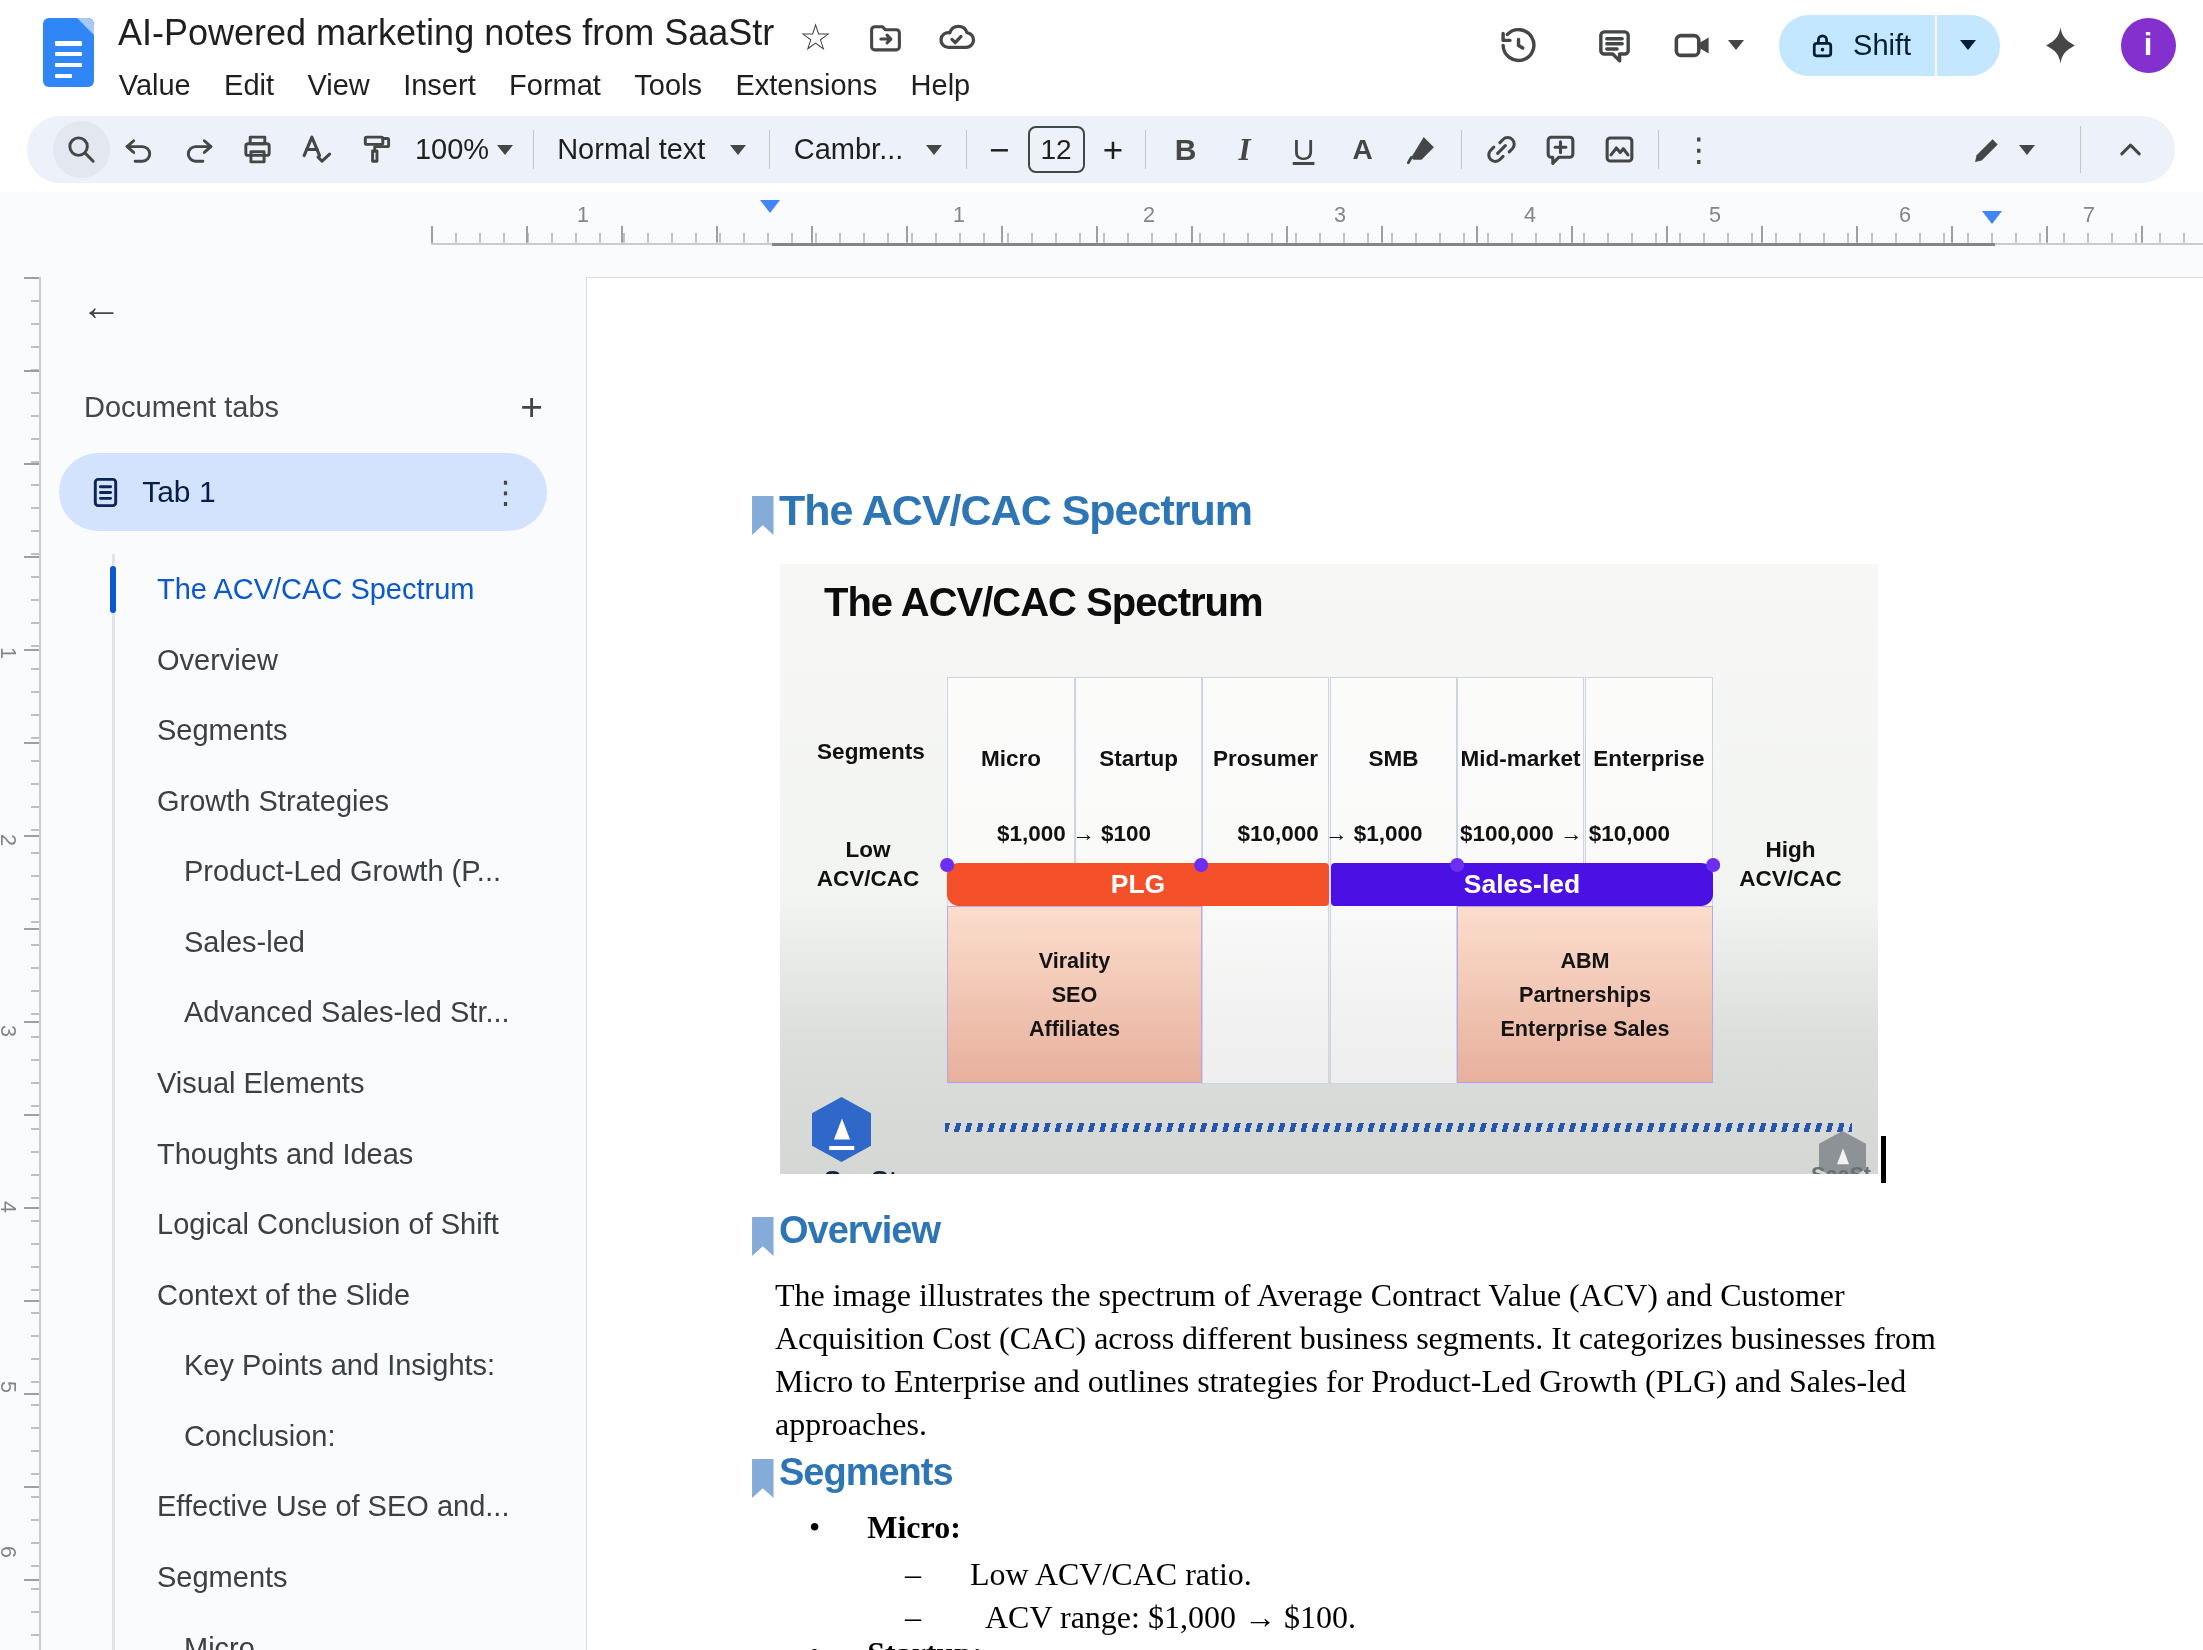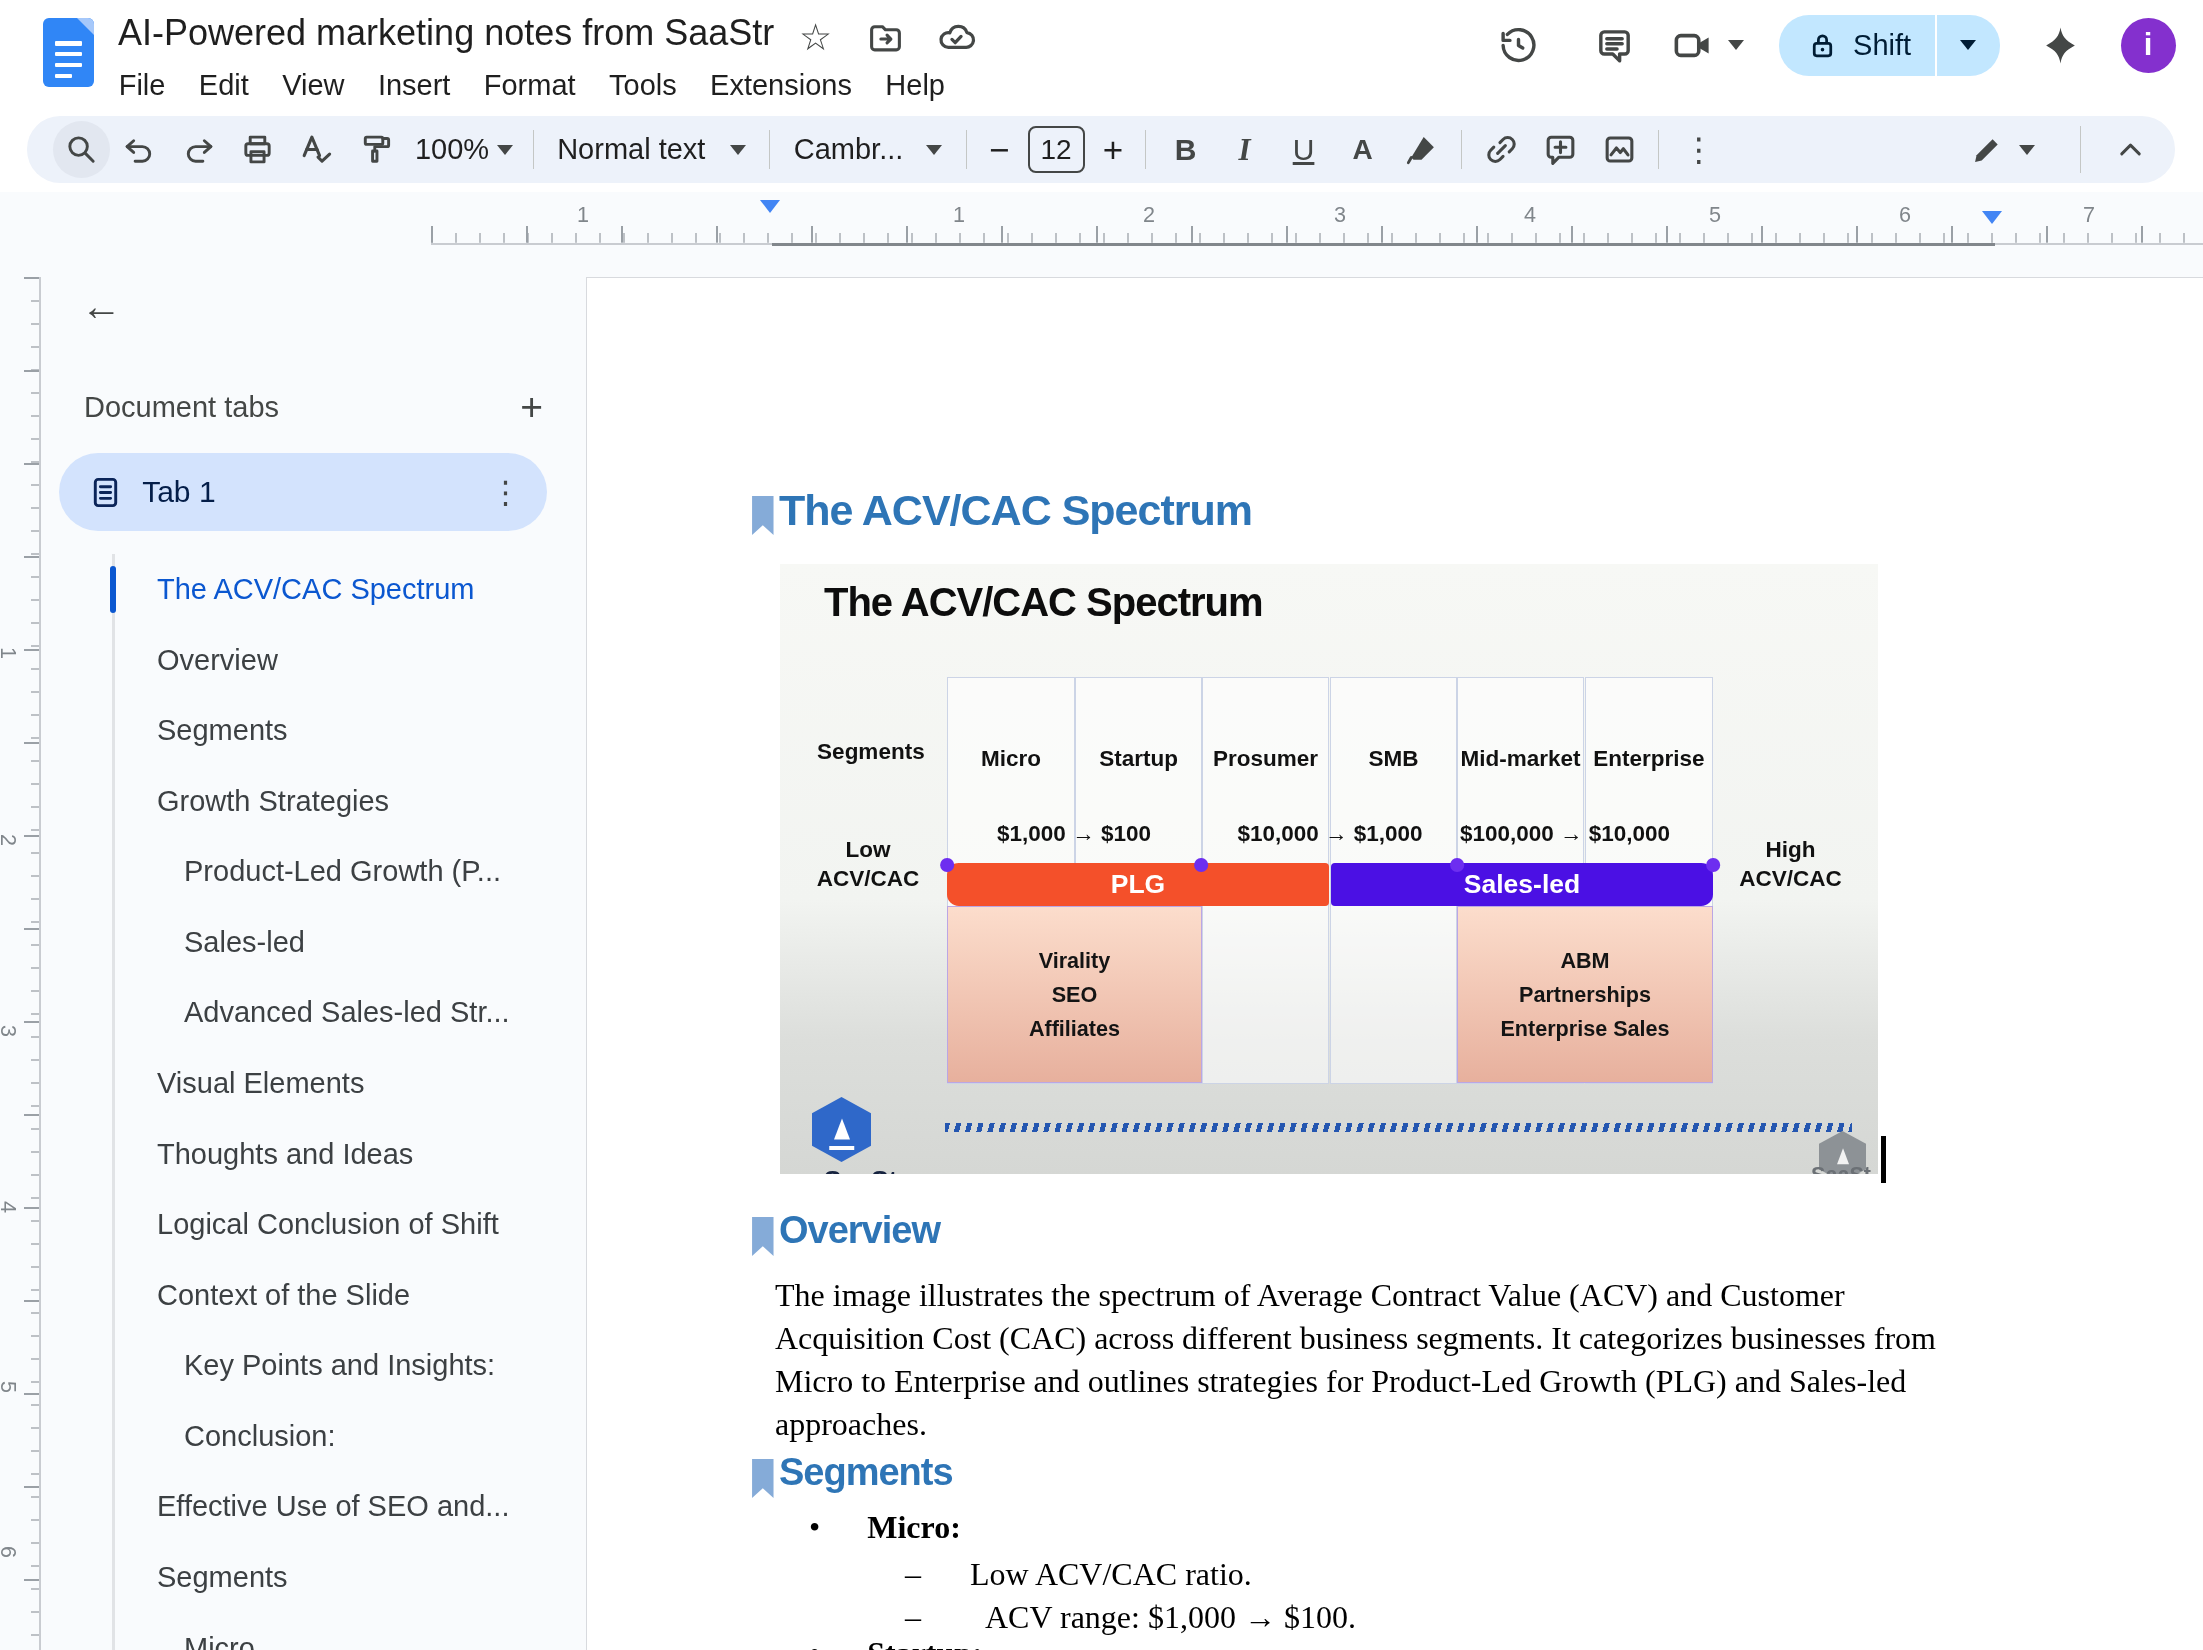--- a/index.html
+++ b/index.html
@@ -164,21 +164,21 @@
           </svg>
       </span>
       <span class="ti">
         <svg width="39" height="39" viewBox="0 0 24 24">
             <path class="st" d="M7 18a4.5 4.5 0 1 1 .9-8.9A5.5 5.5 0 0 1 18.4 9a4.2 4.2 0 0 1-.9 9z"></path>
             <path class="st" d="M9.2 13.2l2 2 3.6-3.9"></path>
           </svg>
       </span>
     </div>
     <nav class="menu-row">
-      <span class="menu-item">File</span>
+      <span class="menu-item">Value</span>
       <span class="menu-item">Edit</span>
       <span class="menu-item">View</span>
       <span class="menu-item">Insert</span>
       <span class="menu-item">Format</span>
       <span class="menu-item">Tools</span>
       <span class="menu-item">Extensions</span>
       <span class="menu-item">Help</span>
     </nav>
     <div class="head-right">
       <span class="hr-ico">

